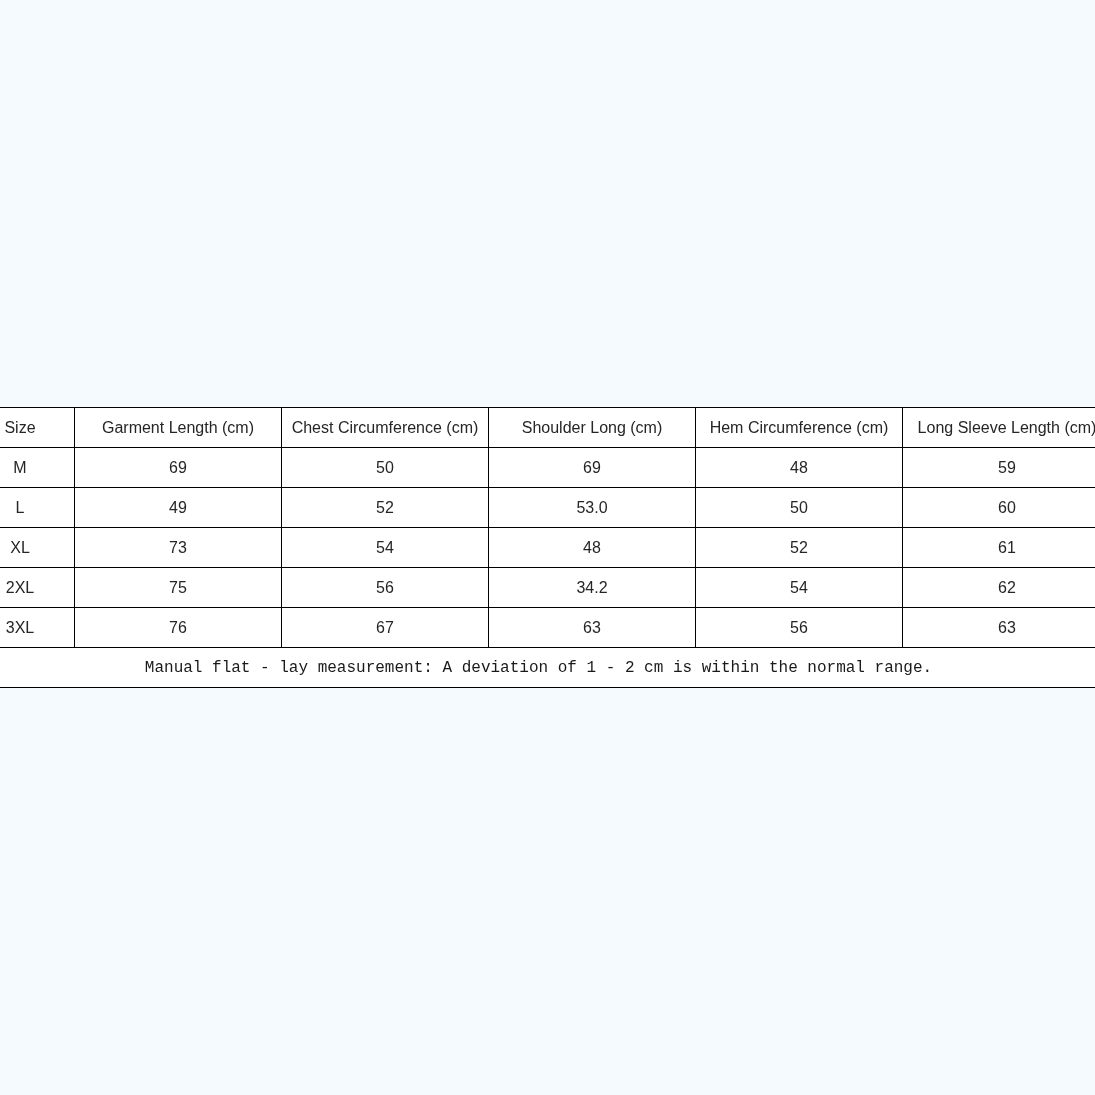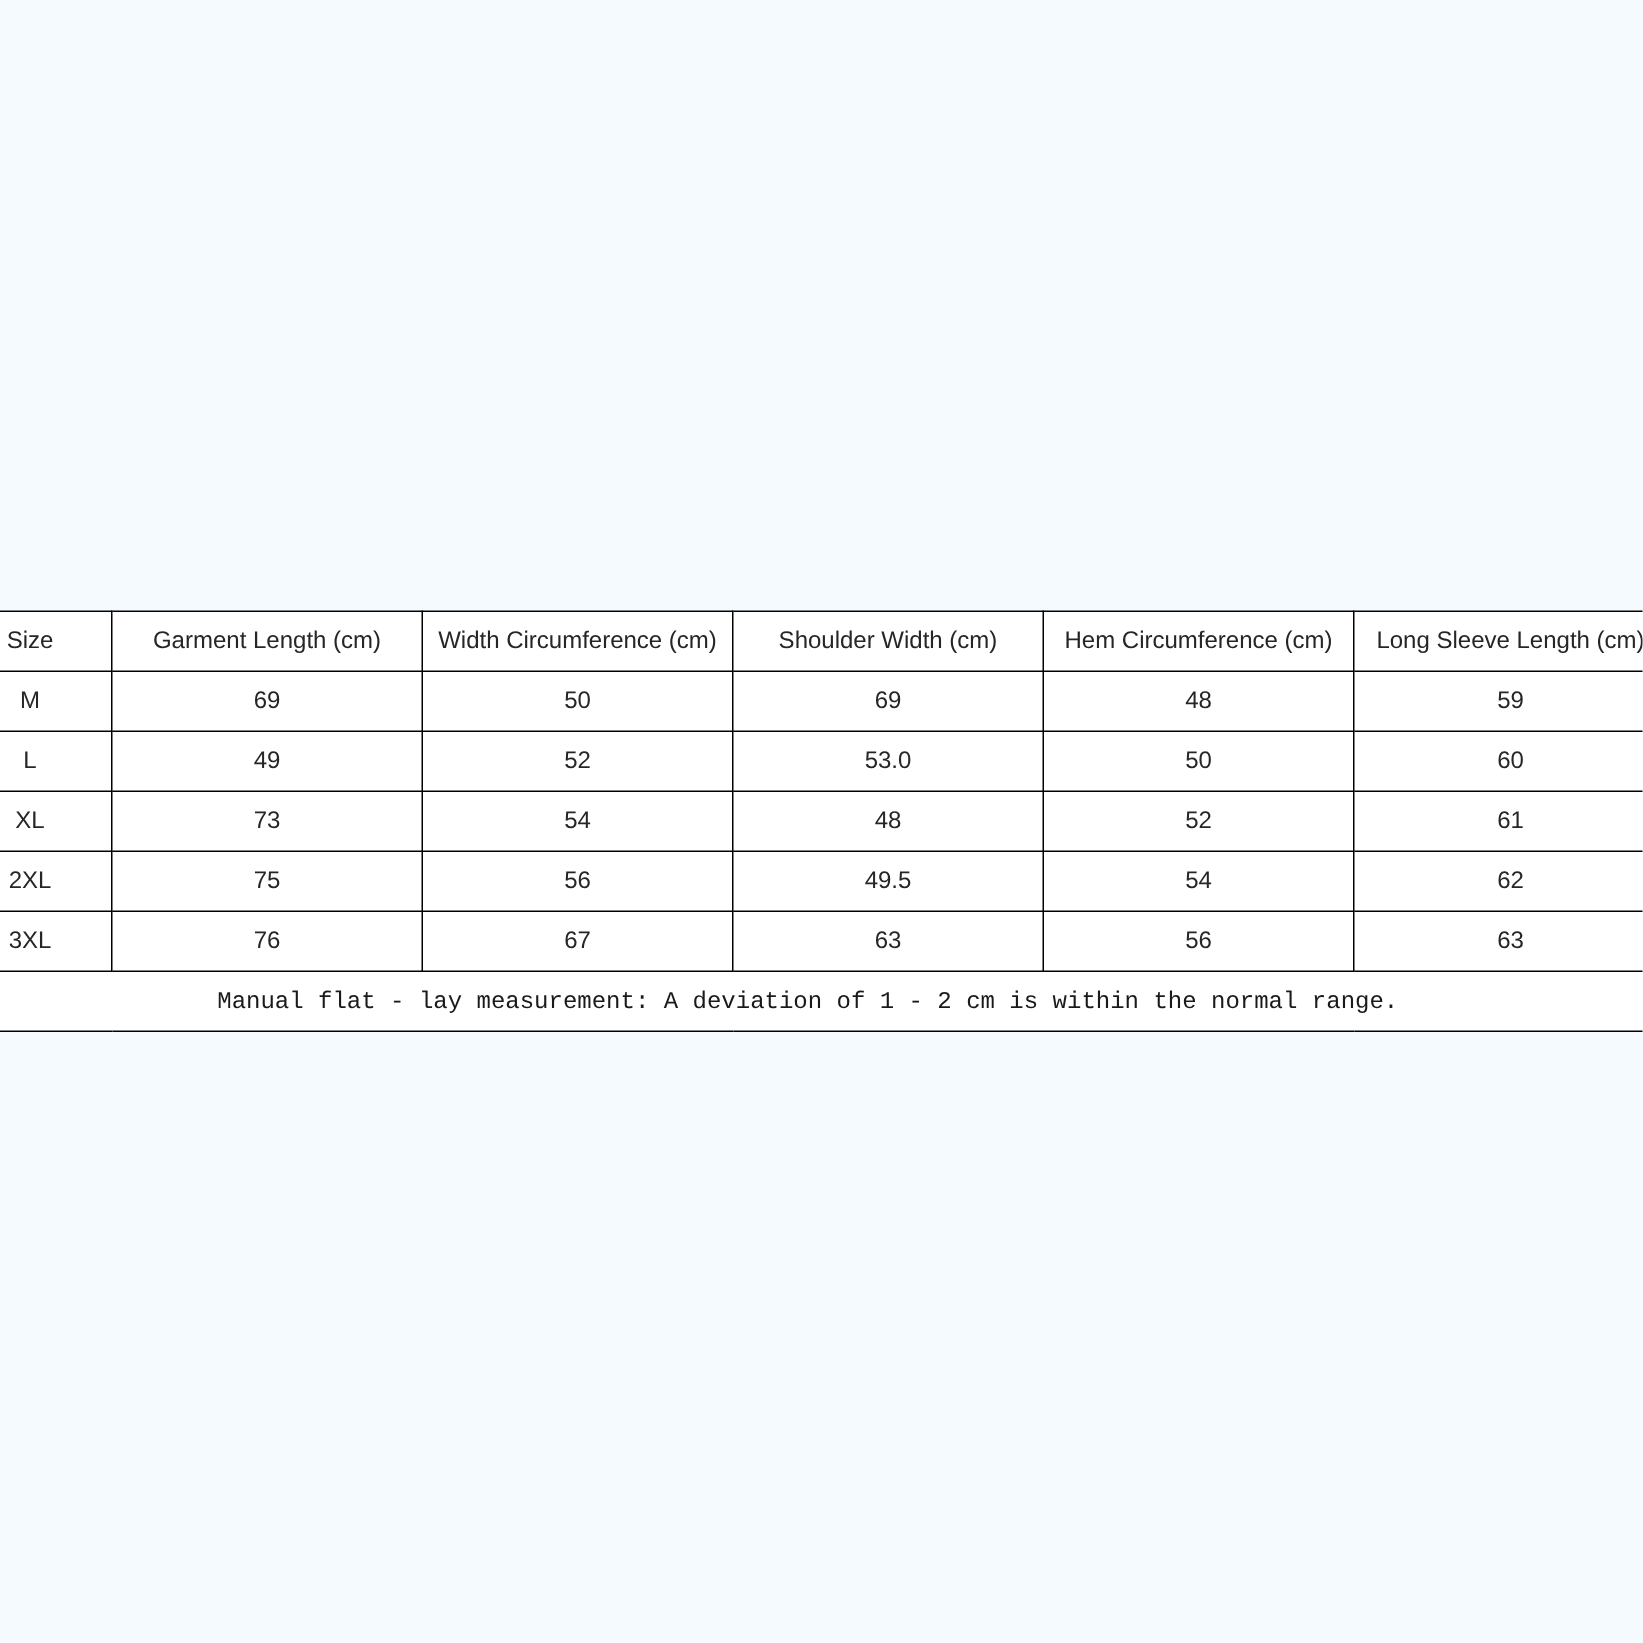--- a/index.html
+++ b/index.html
@@ -64,22 +64,22 @@
       <col style="width:207px">
       <col style="width:207px">
       <col style="width:207px">
       <col style="width:207px">
       <col style="width:209px">
     </colgroup>
     <thead>
       <tr>
         <th>Size</th>
         <th>Garment Length (cm)</th>
-        <th>Width Circumference (cm)</th>
-        <th>Shoulder Width (cm)</th>
+        <th>Chest Circumference (cm)</th>
+        <th>Shoulder Long (cm)</th>
         <th>Hem Circumference (cm)</th>
         <th>Long Sleeve Length (cm)</th>
       </tr>
     </thead>
     <tbody>
       <tr>
         <td>M</td>
         <td>69</td>
         <td>50</td>
         <td>69</td>
@@ -99,21 +99,21 @@
         <td>73</td>
         <td>54</td>
         <td>48</td>
         <td>52</td>
         <td>61</td>
       </tr>
       <tr>
         <td>2XL</td>
         <td>75</td>
         <td>56</td>
-        <td>49.5</td>
+        <td>34.2</td>
         <td>54</td>
         <td>62</td>
       </tr>
       <tr>
         <td>3XL</td>
         <td>76</td>
         <td>67</td>
         <td>63</td>
         <td>56</td>
         <td>63</td>

